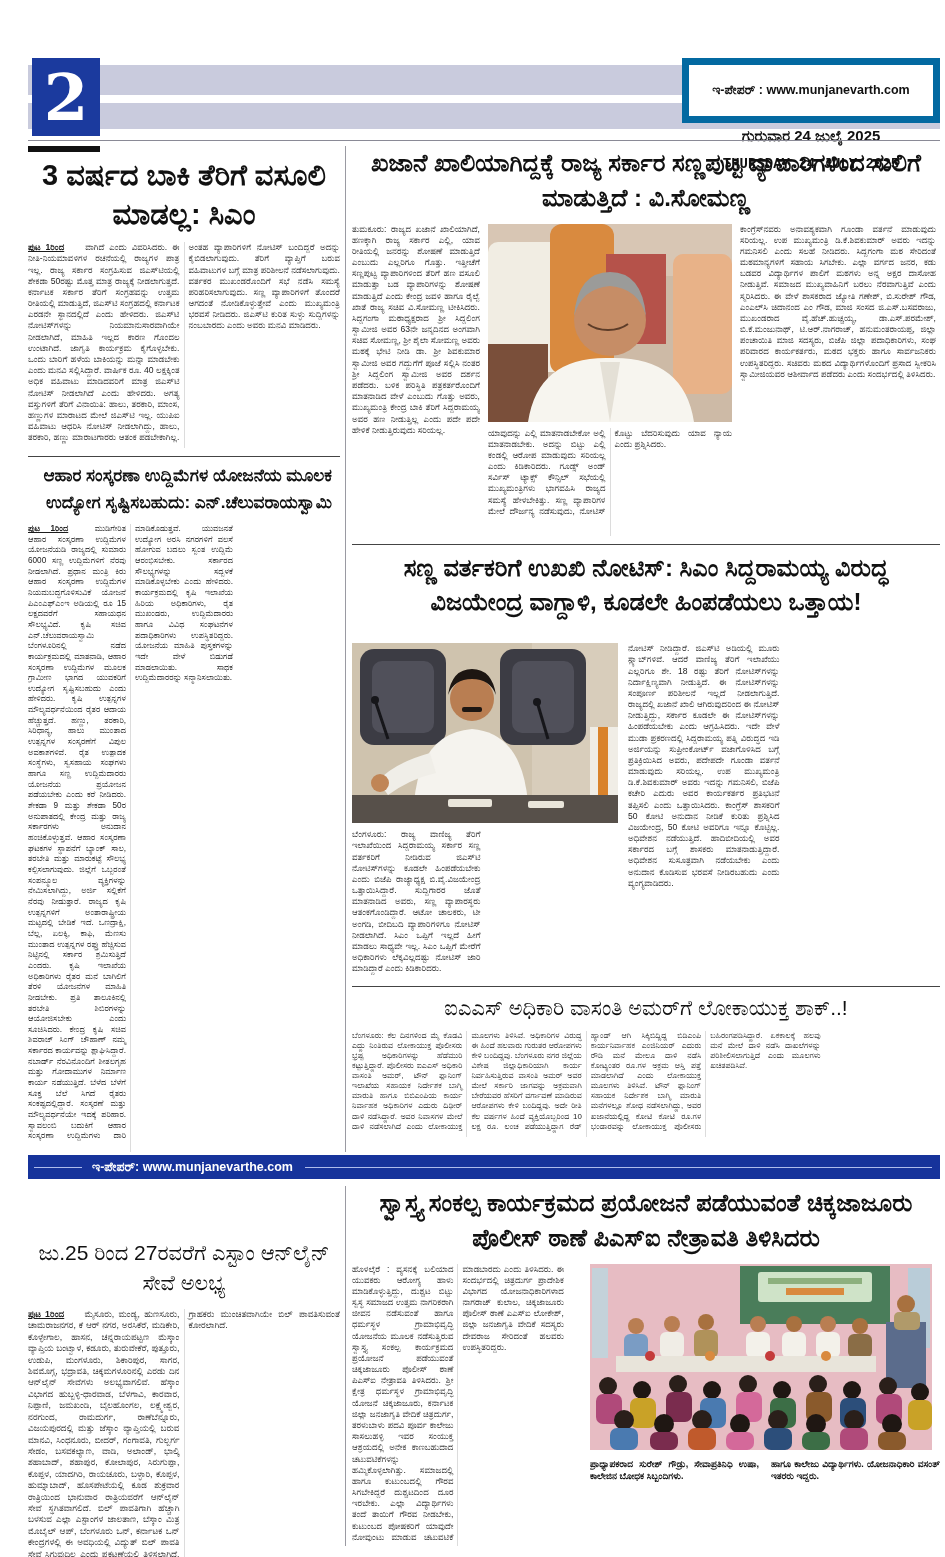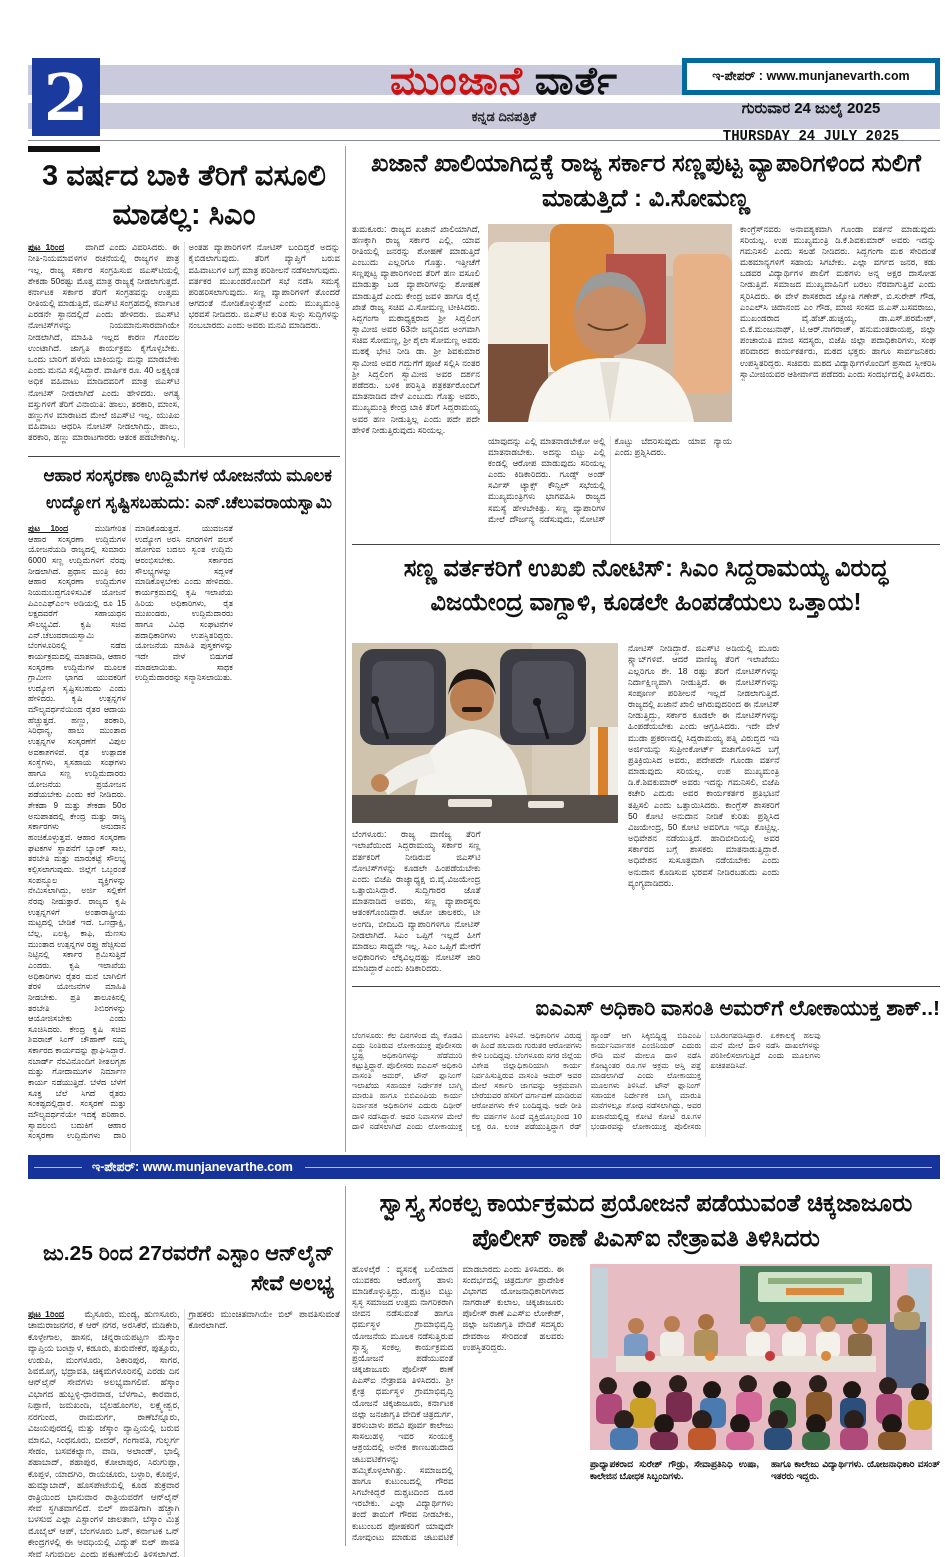--- a/index.html
+++ b/index.html
@@ -11,29 +11,29 @@
   .stripe.s1{top:7px;height:30px;}
   .stripe.s2{top:45px;height:26px;}
   .pagenum-box{position:absolute;left:4px;top:0px;width:68px;height:78px;background:#1b3a9e;
         color:#fff;display:flex;align-items:center;justify-content:center;
         font-family:"DejaVu Serif","Liberation Serif",serif;font-size:64px;font-weight:bold;}
   .mast-center{position:absolute;left:286px;top:2px;width:380px;text-align:center;}
   .mast-title{font-size:39px;font-weight:bold;letter-spacing:1px;line-height:1.1;white-space:nowrap;}
   .mast-title .red{color:#cc1111;}
   .mast-sub{font-size:13px;font-weight:bold;margin-top:6px;color:#222;}
   .mast-right{position:absolute;right:0;top:0;width:258px;text-align:center;}
-  .mast-epaper{background:#ffffff;border:5px solid #0369a1;font-size:12.5px;font-weight:bold;
-        padding:6px 2px;white-space:nowrap;}
+  .mast-epaper{background:#ffffff;border:7px solid #0369a1;font-size:12.5px;font-weight:bold;
+        padding:18px 2px;white-space:nowrap;}
   .mast-date-kn{font-size:15px;font-weight:bold;margin-top:4px;}
   .mast-date-en{font-size:14px;font-weight:bold;margin-top:11px;font-family:Liberation Mono, monospace;}
   .mast-rule{position:absolute;left:28px;top:140px;width:912px;height:1px;background:#8a8a96;}
   
   .headline-xl{font-size:29px;font-weight:bold;line-height:1.35;text-align:center;letter-spacing:0px;}
   .headline-lg{font-size:24px;font-weight:bold;line-height:1.45;text-align:center;}
-  .headline-md{font-size:21px;font-weight:bold;line-height:1.45;text-align:right;}
+  .headline-md{font-size:21px;font-weight:normal;line-height:1.45;text-align:center;}
   .headline-sm{font-size:17px;font-weight:bold;line-height:1.55;text-align:right;}
   .body{font-size:8.6px;line-height:1.3;text-align:justify;color:#1c1c1c;overflow:hidden;
         column-gap:9px;column-rule:1px solid #dcdcdc;column-fill:auto;word-break:break-word;}
   .body.tiny{font-size:7.9px;line-height:1.28;}
   .dateline{font-weight:bold;text-decoration:underline;padding-right:16px;}
   .hrule{height:1px;background:#444;}
   .vdivider{position:absolute;width:1px;background:#9a9aa2;}
   .photo{display:block;}
   .caption{font-size:9px;font-weight:bold;line-height:1.35;text-align:justify;overflow:hidden;}
   
@@ -53,27 +53,20 @@
 </style>
 </head>
 <body>
 
 <div class="page">
 
   <header class="masthead">
     <div class="stripe s1"></div>
     <div class="stripe s2"></div>
     <div class="pagenum-box">2</div>
-    <div class="mast-center">
-      <div class="mast-title">
-        <span class="red">ಮುಂಜಾನೆ</span>
-        <span>ವಾರ್ತೆ</span>
-      </div>
-      <div class="mast-sub">ಕನ್ನಡ ದಿನಪತ್ರಿಕೆ</div>
-    </div>
     <div class="mast-right">
       <div class="mast-epaper">ಇ-ಪೇಪರ್ : www.munjanevarth.com</div>
       <div class="mast-date-kn">ಗುರುವಾರ 24 ಜುಲೈ 2025</div>
       <div class="mast-date-en">THURSDAY 24 JULY 2025</div>
     </div>
   </header>
   <div class="mast-rule"></div>
 
   <div class="vdivider" style="left:345px;top:146px;height:1006px;"></div>
   <div class="vdivider" style="left:345px;top:1186px;height:360px;"></div>
@@ -111,21 +104,21 @@
             <rect x="62" y="0" width="64" height="150" rx="12" fill="#d98a3f"></rect>
             <rect x="118" y="30" width="60" height="90" fill="#b5524a"></rect>
             <rect x="185" y="30" width="59" height="140" rx="10" fill="#e8b288"></rect>
             <rect x="0" y="120" width="60" height="78" fill="#7a4f3a"></rect>
             <circle cx="122" cy="96" r="36" fill="#c68d66"></circle>
             <path d="M86 92 q4 -44 36 -44 q32 0 36 44 q-8 -28 -36 -30 q-28 2 -36 30 Z" fill="#9b9b99"></path>
             <path d="M100 100 q8 6 20 6 q12 0 20 -6" stroke="#5d3c28" stroke-width="2" fill="none"></path>
             <path d="M40 198 q10 -66 82 -64 q74 -2 84 64 Z" fill="#f7f5ef"></path>
             <path d="M112 138 l10 60 l10 -60 Z" fill="#e4e0d6"></path>
           </svg>
-          <div class="body" style="height:108px;columns:2;margin-top:14px;">ಯಾವುದನ್ನು ಎಲ್ಲಿ ಮಾತನಾಡಬೇಕೋ ಅಲ್ಲಿ ಮಾತನಾಡಬೇಕು. ಅದನ್ನು ಬಿಟ್ಟು ಎಲ್ಲಿ ಕಂಡಲ್ಲಿ ಆರೋಪ ಮಾಡುವುದು ಸರಿಯಲ್ಲ ಎಂದು ಕಿಡಿಕಾರಿದರು. ಗೂಡ್ಸ್ ಅಂಡ್ ಸರ್ವಿಸ್ ಟ್ಯಾಕ್ಸ್ ಕೌನ್ಸಿಲ್ ಸಭೆಯಲ್ಲಿ ಮುಖ್ಯಮಂತ್ರಿಗಳು ಭಾಗವಹಿಸಿ ರಾಜ್ಯದ ಸಮಸ್ಯೆ ಹೇಳಬೇಕಿತ್ತು. ಸಣ್ಣ ವ್ಯಾಪಾರಿಗಳ ಮೇಲೆ ದೌರ್ಜನ್ಯ ನಡೆಸುವುದು, ನೋಟಿಸ್ ಕೊಟ್ಟು ಬೆದರಿಸುವುದು ಯಾವ ನ್ಯಾಯ ಎಂದು ಪ್ರಶ್ನಿಸಿದರು.</div>
+          <div class="body" style="height:108px;columns:2;margin-top:6px;">ಯಾವುದನ್ನು ಎಲ್ಲಿ ಮಾತನಾಡಬೇಕೋ ಅಲ್ಲಿ ಮಾತನಾಡಬೇಕು. ಅದನ್ನು ಬಿಟ್ಟು ಎಲ್ಲಿ ಕಂಡಲ್ಲಿ ಆರೋಪ ಮಾಡುವುದು ಸರಿಯಲ್ಲ ಎಂದು ಕಿಡಿಕಾರಿದರು. ಗೂಡ್ಸ್ ಅಂಡ್ ಸರ್ವಿಸ್ ಟ್ಯಾಕ್ಸ್ ಕೌನ್ಸಿಲ್ ಸಭೆಯಲ್ಲಿ ಮುಖ್ಯಮಂತ್ರಿಗಳು ಭಾಗವಹಿಸಿ ರಾಜ್ಯದ ಸಮಸ್ಯೆ ಹೇಳಬೇಕಿತ್ತು. ಸಣ್ಣ ವ್ಯಾಪಾರಿಗಳ ಮೇಲೆ ದೌರ್ಜನ್ಯ ನಡೆಸುವುದು, ನೋಟಿಸ್ ಕೊಟ್ಟು ಬೆದರಿಸುವುದು ಯಾವ ನ್ಯಾಯ ಎಂದು ಪ್ರಶ್ನಿಸಿದರು.</div>
         </div>
         <div class="body" style="width:196px;height:312px;">ಕಾಂಗ್ರೆಸ್‌ನವರು ಅನಾವಶ್ಯಕವಾಗಿ ಗೂಂಡಾ ವರ್ತನೆ ಮಾಡುವುದು ಸರಿಯಲ್ಲ. ಉಪ ಮುಖ್ಯಮಂತ್ರಿ ಡಿ.ಕೆ.ಶಿವಕುಮಾರ್ ಅವರು ಇದನ್ನು ಗಮನಿಸಲಿ ಎಂದು ಸಲಹೆ ನೀಡಿದರು. ಸಿದ್ದಗಂಗಾ ಮಠ ಸೇರಿದಂತೆ ಮಠಮಾನ್ಯಗಳಿಗೆ ಸಹಾಯ ಸಿಗಬೇಕು. ಎಲ್ಲಾ ವರ್ಗದ ಜನರ, ಕಡು ಬಡವರ ವಿದ್ಯಾರ್ಥಿಗಳ ಪಾಲಿಗೆ ಮಠಗಳು ಅನ್ನ ಅಕ್ಷರ ದಾಸೋಹ ನೀಡುತ್ತಿವೆ. ಸಮಾಜದ ಮುಖ್ಯವಾಹಿನಿಗೆ ಬರಲು ನೆರವಾಗುತ್ತಿವೆ ಎಂದು ಸ್ಮರಿಸಿದರು. ಈ ವೇಳೆ ಶಾಸಕರಾದ ಜ್ಯೋತಿ ಗಣೇಶ್, ಬಿ.ಸುರೇಶ್ ಗೌಡ, ಎಂಎಲ್‌ಸಿ ಚಿದಾನಂದ ಎಂ ಗೌಡ, ಮಾಜಿ ಸಂಸದ ಜಿ.ಎಸ್.ಬಸವರಾಜು, ಮುಖಂಡರಾದ ವೈ.ಹೆಚ್.ಹುಚ್ಚಯ್ಯ, ಡಾ.ಎಸ್.ಪರಮೇಶ್, ಬಿ.ಕೆ.ಮಂಜುನಾಥ್, ಟಿ.ಆರ್.ನಾಗರಾಜ್, ಹನುಮಂತರಾಯಪ್ಪ, ಜಿಲ್ಲಾ ಪಂಚಾಯಿತಿ ಮಾಜಿ ಸದಸ್ಯರು, ಬಿಜೆಪಿ ಜಿಲ್ಲಾ ಪದಾಧಿಕಾರಿಗಳು, ಸಂಘ ಪರಿವಾರದ ಕಾರ್ಯಕರ್ತರು, ಮಠದ ಭಕ್ತರು ಹಾಗೂ ಸಾರ್ವಜನಿಕರು ಉಪಸ್ಥಿತರಿದ್ದರು. ಸಚಿವರು ಮಠದ ವಿದ್ಯಾರ್ಥಿಗಳೊಂದಿಗೆ ಪ್ರಸಾದ ಸ್ವೀಕರಿಸಿ ಸ್ವಾಮೀಜಿಯವರ ಆಶೀರ್ವಾದ ಪಡೆದರು ಎಂದು ಸಂದರ್ಭದಲ್ಲಿ ತಿಳಿಸಿದರು.</div>
       </div>
     </article>
     <div class="hrule" style="margin:8px 0 6px 0;"></div>
 
     <article>
       <h1 class="headline-lg" style="margin:0 4px 23px 4px;">ಸಣ್ಣ ವರ್ತಕರಿಗೆ ಉಖಖಿ ನೋಟಿಸ್: ಸಿಎಂ ಸಿದ್ದರಾಮಯ್ಯ ವಿರುದ್ಧ ವಿಜಯೇಂದ್ರ ವಾಗ್ದಾಳಿ, ಕೂಡಲೇ ಹಿಂಪಡೆಯಲು ಒತ್ತಾಯ!</h1>
       <div class="flexrow" style="gap:10px;height:335px;">
         <div style="width:266px;">

